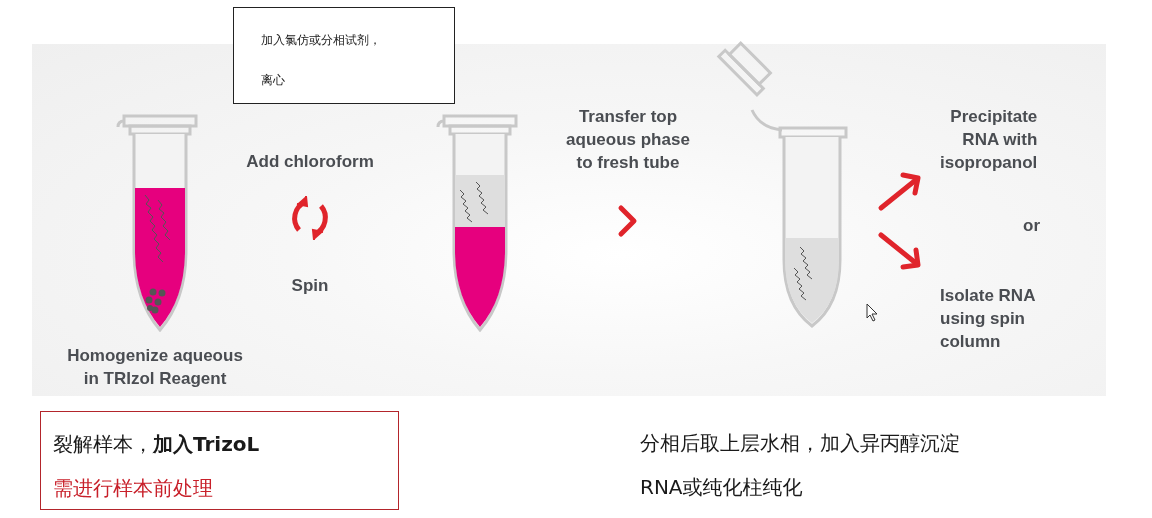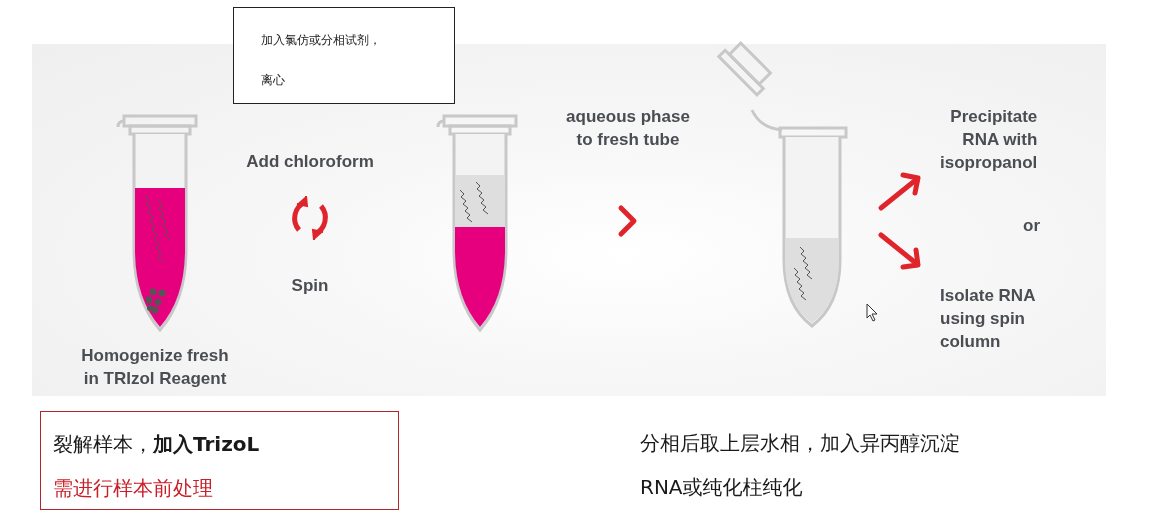--- a/index.html
+++ b/index.html
@@ -84,26 +84,27 @@
   </g>
   <g stroke="#e0242b" stroke-width="5" fill="none" stroke-linecap="round" stroke-linejoin="round">
     <path d="M881 235 L917 264"></path>
     <path d="M916 250 L918 265 L903 267"></path>
   </g>
 
   <path d="M867 304 L867 318 L870 315 L873 321 L875 320 L872 314 L877 314 Z" fill="#fff" stroke="#333" stroke-width="1"></path>
 </svg>
 
 <div class="lbl center" style="left:50px; top:344px; width:210px;">
-  <div>Homogenize fresh</div>
+  <div>Homogenize aqueous</div>
   <div>in TRIzol Reagent</div>
 </div>
 <div class="lbl center" style="left:230px; top:150px; width:160px;">Add chloroform</div>
 <div class="lbl center" style="left:270px; top:274px; width:80px;">Spin</div>
 <div class="lbl center" style="left:546px; top:105px; width:164px;">
+  <div>Transfer top</div>
   <div>aqueous phase</div>
   <div>to fresh tube</div>
 </div>
 <div class="lbl" style="left:940px; top:105px;text-align:right;">
   <div>Precipitate</div>
   <div>RNA with</div>
   <div>isopropanol</div>
 </div>
 <div class="lbl" style="left:979px; top:214px;margin-left:44px;">or</div>
 <div class="lbl" style="left:940px; top:284px;">

